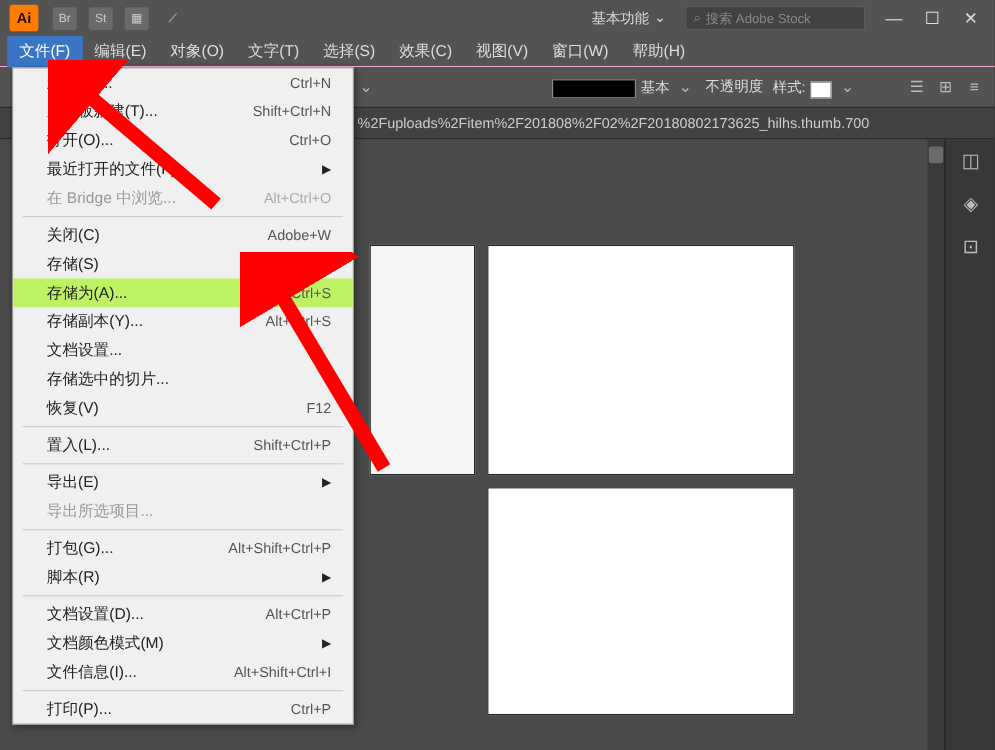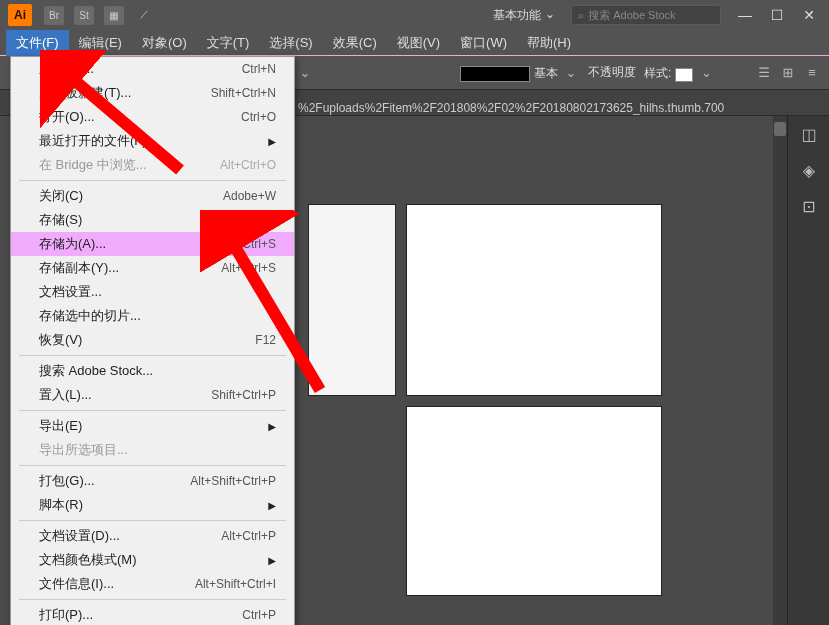--- a/index.html
+++ b/index.html
@@ -18,25 +18,25 @@
 .menu-item { color: #ddd; font-size: 13px; padding: 4px 10px; cursor: pointer; }
 .menu-item.active { background: #3a75c4; color: #fff; }
 
 .options-bar { height: 34px; background: #535353; display: flex; align-items: center; padding: 0 8px; gap: 8px; border-bottom: 1px solid #2a2a2a; }
 .opt-group { display: flex; align-items: flex-end; gap: 4px; }
 .stroke-preview { width: 70px; height: 16px; background: #000; border: 1px solid #888; }
 .opt-label { color: #ddd; font-size: 12px; }
 .color-swatch { width: 18px; height: 14px; background: #fff; border: 1px solid #888; }
 .opt-icon { width: 18px; height: 18px; display: flex; align-items: center; justify-content: center; color: #bbb; font-size: 13px; }
 
-.tab-bar { height: 26px; background: #424242; display: flex; align-items: flex-end; padding: 0 8px; color: #ccc; font-size: 12px; border-bottom: 1px solid #2a2a2a; overflow: hidden; white-space: nowrap; }
+.tab-bar { height: 26px; background: #424242; display: flex; align-items: center; padding: 0 8px; color: #ccc; font-size: 12px; border-bottom: 1px solid #2a2a2a; overflow: hidden; white-space: nowrap; }
 
 .dropdown-menu { position: absolute; left: 10px; top: 56px; width: 285px; background: #f0f0f0; border: 1px solid #999; box-shadow: 2px 2px 6px rgba(0,0,0,0.4); z-index: 100; }
 .menu-row { display: flex; justify-content: space-between; align-items: center; padding: 4px 18px 4px 28px; font-size: 13px; color: #222; cursor: pointer; height: 24px; }
-.menu-row.highlighted { background: #f0abfc; }
+.menu-row.highlighted { background: #bef264; }
 .menu-row.disabled { color: #999; }
 .menu-shortcut { color: #555; font-size: 12px; }
 .menu-row.disabled .menu-shortcut { color: #aaa; }
 .menu-sep { height: 1px; background: #ccc; margin: 3px 8px; }
 .submenu-arrow { font-size: 10px; margin-left: auto; }
 
 .canvas-area { position: absolute; left: 0; top: 116px; right: 42px; bottom: 0; background: #4a4a4a; }
 .artboard { position: absolute; background: #fff; border: 1px solid #222; }
 .artboard.dotted { background: #fff; opacity: 0.95; }
 .scroll-track-v { position: absolute; right: 0; top: 0; bottom: 0; width: 14px; background: #3a3a3a; }
@@ -171,23 +171,20 @@
     </div>
     <div class="menu-row">
       <span>存储选中的切片...</span>
     </div>
     <div class="menu-row">
       <span>恢复(V)</span>
       <span class="menu-shortcut">F12</span>
     </div>
     <div class="menu-sep"></div>
     <div class="menu-row">
-      <span>搜索 Adobe Stock...</span>
-    </div>
-    <div class="menu-row">
       <span>置入(L)...</span>
       <span class="menu-shortcut">Shift+Ctrl+P</span>
     </div>
     <div class="menu-sep"></div>
     <div class="menu-row">
       <span>导出(E)</span>
       <span class="submenu-arrow">▶</span>
     </div>
     <div class="menu-row disabled">
       <span>导出所选项目...</span>

